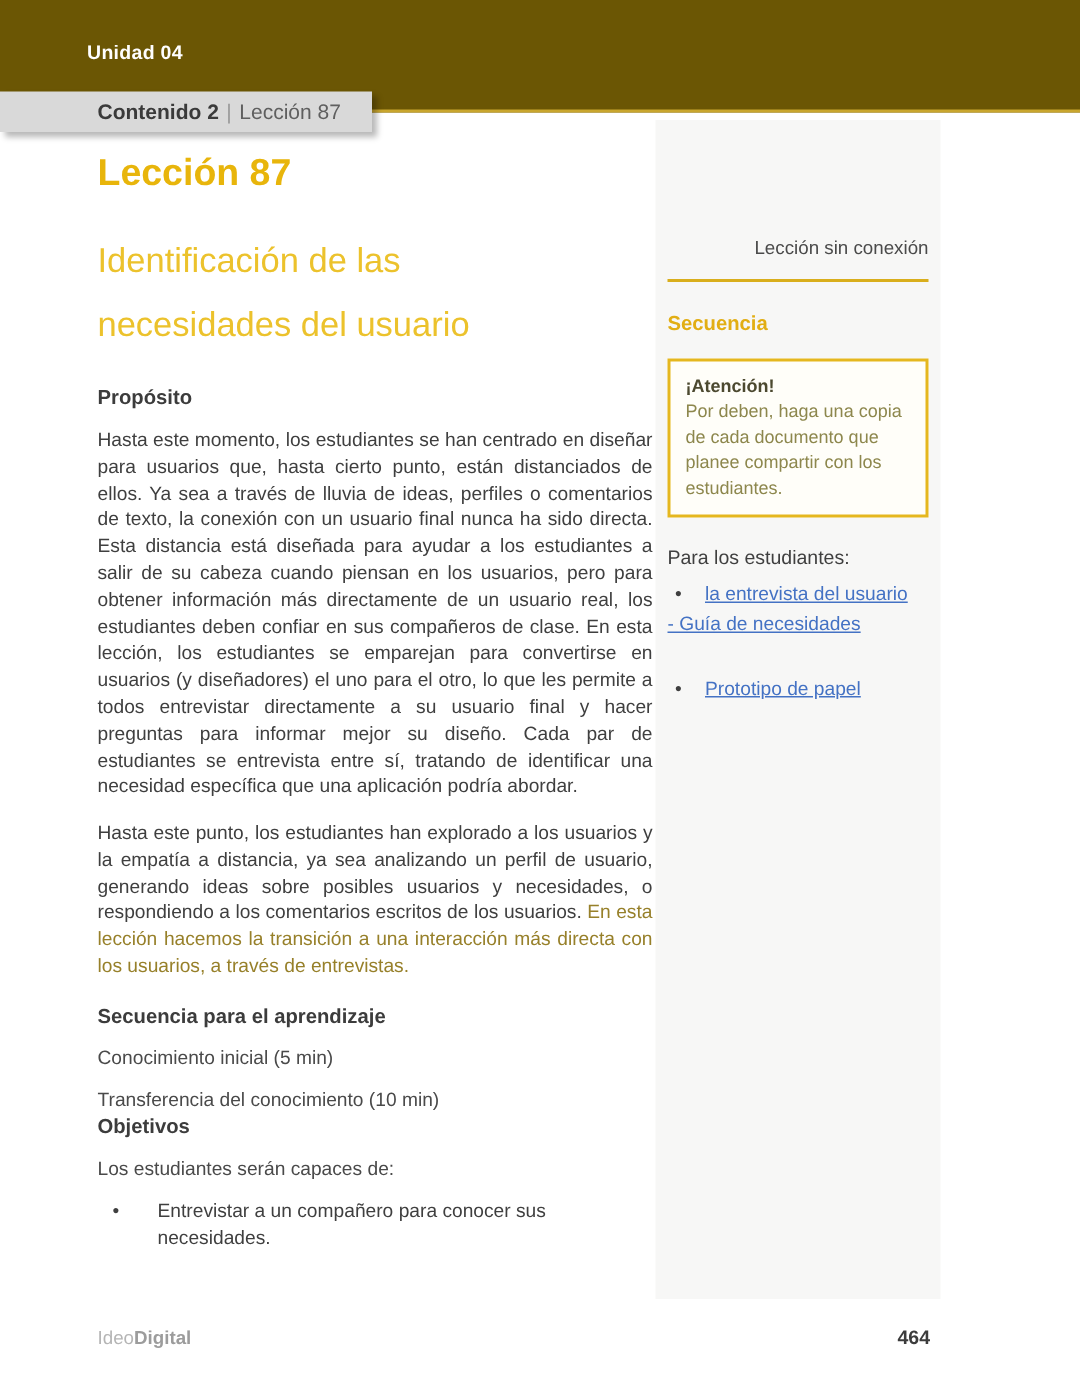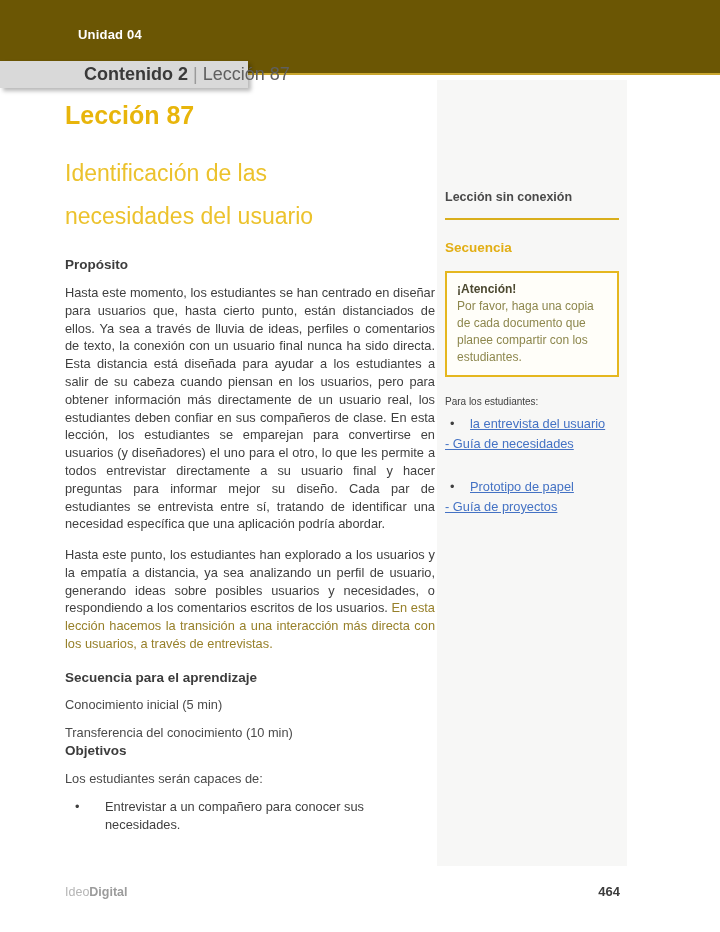--- a/index.html
+++ b/index.html
@@ -8,27 +8,27 @@
     font-family:"Liberation Sans", sans-serif; overflow:hidden;
     -webkit-font-smoothing:antialiased;
   }
 
   
   .topbar {
     position:absolute; top:0; left:0; width:720px; height:75px;
     background:#6B5604; border-bottom:2px solid #C9A62E; box-sizing:border-box;
   }
   .unit-label {
-    position:absolute; left:78px; top:27px;
+    position:absolute; left:58px; top:27px;
     color:#ffffff; font-weight:bold; font-size:13px; letter-spacing:.2px;
   }
   .breadcrumb-tab {
     position:absolute; left:0; top:61px; width:248px; height:27px;
     background:#D9D9D9; box-shadow:3px 3px 4px rgba(0,0,0,.28);
-    font-size:18px; line-height:27px; padding-left:84px; box-sizing:border-box;
+    font-size:14px; line-height:27px; padding-left:65px; box-sizing:border-box;
     color:#5F5F5F; z-index:6; white-space:nowrap;
   }
   .breadcrumb-tab .strong { font-weight:bold; color:#3A3A3A; }
   .breadcrumb-tab .sep { color:#9A9A9A; padding:0 5px; }
 
   
   .main-col { position:absolute; left:65px; top:100px; width:370px; }
   .lesson-title { font-size:25px; font-weight:bold; color:#E8B50B; line-height:30px; }
   .subtitle { margin-top:22px; font-size:23px; line-height:43px; color:#ECC22C; }
   .section-heading { font-size:13.5px; font-weight:bold; color:#3C3C3C; line-height:17px; }
@@ -42,30 +42,30 @@
   .h-objectives { }
   .obj-intro { margin-top:11px; font-size:12.8px; line-height:18px; color:#4A4A4A; }
   .obj-item { margin-top:10px; display:flex; font-size:12.8px; line-height:18px; color:#3F3F3F; }
   .obj-marker { width:40px; padding-left:10px; box-sizing:border-box; flex:none; }
 
   
   .sidebar {
     position:absolute; left:437px; top:80px; width:190px; height:786px;
     background:#F7F7F6; box-sizing:border-box; padding:0 8px;
   }
-  .offline { margin-top:110px; font-size:12.5px; color:#4A4A4A;font-weight:bold; }
+  .offline { margin-top:78px; text-align:right; font-size:12.5px; color:#4A4A4A; }
   .divider { margin-top:14px; border-top:2px solid #D9AE1C; height:0; }
   .resources { margin-top:20px; font-size:13.5px; font-weight:bold; color:#E2AE14; }
   .attention {
     margin-top:16px; background:#FFFEF9; border:2px solid #E5B71F;
     padding:9px 10px; box-sizing:border-box;
   }
   .attention-title { font-size:12px; font-weight:bold; color:#4C4930; line-height:15px; }
   .attention-body { margin-top:1px; font-size:12px; line-height:17px; color:#8D874D; }
-  .students-heading { margin-top:19px; font-size:10px; color:#3F3F3F; }
+  .students-heading { margin-top:19px; font-size:13px; color:#3F3F3F; }
   .res-item-line1 { display:flex; font-size:12.8px; line-height:19px; }
   .ri1-a { margin-top:7px; }
   .ri1-b { margin-top:24px; }
   .res-marker { width:25px; padding-left:5px; box-sizing:border-box; flex:none; color:#3F3F3F; }
   .res-link { color:#4472C4; text-decoration:underline; cursor:pointer; }
   .res-item-line2 { margin-top:1px; font-size:12.8px; line-height:19px; }
 
   
   .brand { position:absolute; left:65px; top:885px; font-size:12.5px; color:#B5B5B5; }
   .brand .bold { font-weight:bold; color:#9C9C9C; }
@@ -115,39 +115,36 @@
 
   <aside class="sidebar">
     <div class="offline">Lección sin conexión</div>
 
     <div class="divider"></div>
 
     <div class="resources">Secuencia</div>
 
     <div class="attention">
       <div class="attention-title">¡Atención!</div>
-      <div class="attention-body">Por favor, haga una copia de cada documento que planee compartir con los estudiantes.</div>
+      <div class="attention-body">Por deben, haga una copia de cada documento que planee compartir con los estudiantes.</div>
     </div>
 
     <div class="students-heading">Para los estudiantes:</div>
 
     <div class="res-item-line1 ri1-a">
       <span class="res-marker">•</span>
       <a class="res-link">la entrevista del usuario</a>
     </div>
     <div class="res-item-line2">
       <a class="res-link">- Guía de necesidades</a>
     </div>
 
     <div class="res-item-line1 ri1-b">
       <span class="res-marker">•</span>
       <a class="res-link">Prototipo de papel</a>
     </div>
-    <div class="res-item-line2">
-      <a class="res-link">- Guía de proyectos</a>
-    </div>
   </aside>
 
   <div class="brand"><span>Ideo</span><span class="bold">Digital</span></div>
 
   <div class="page-number">464</div>
 
 </div>
 
 </body></html>

